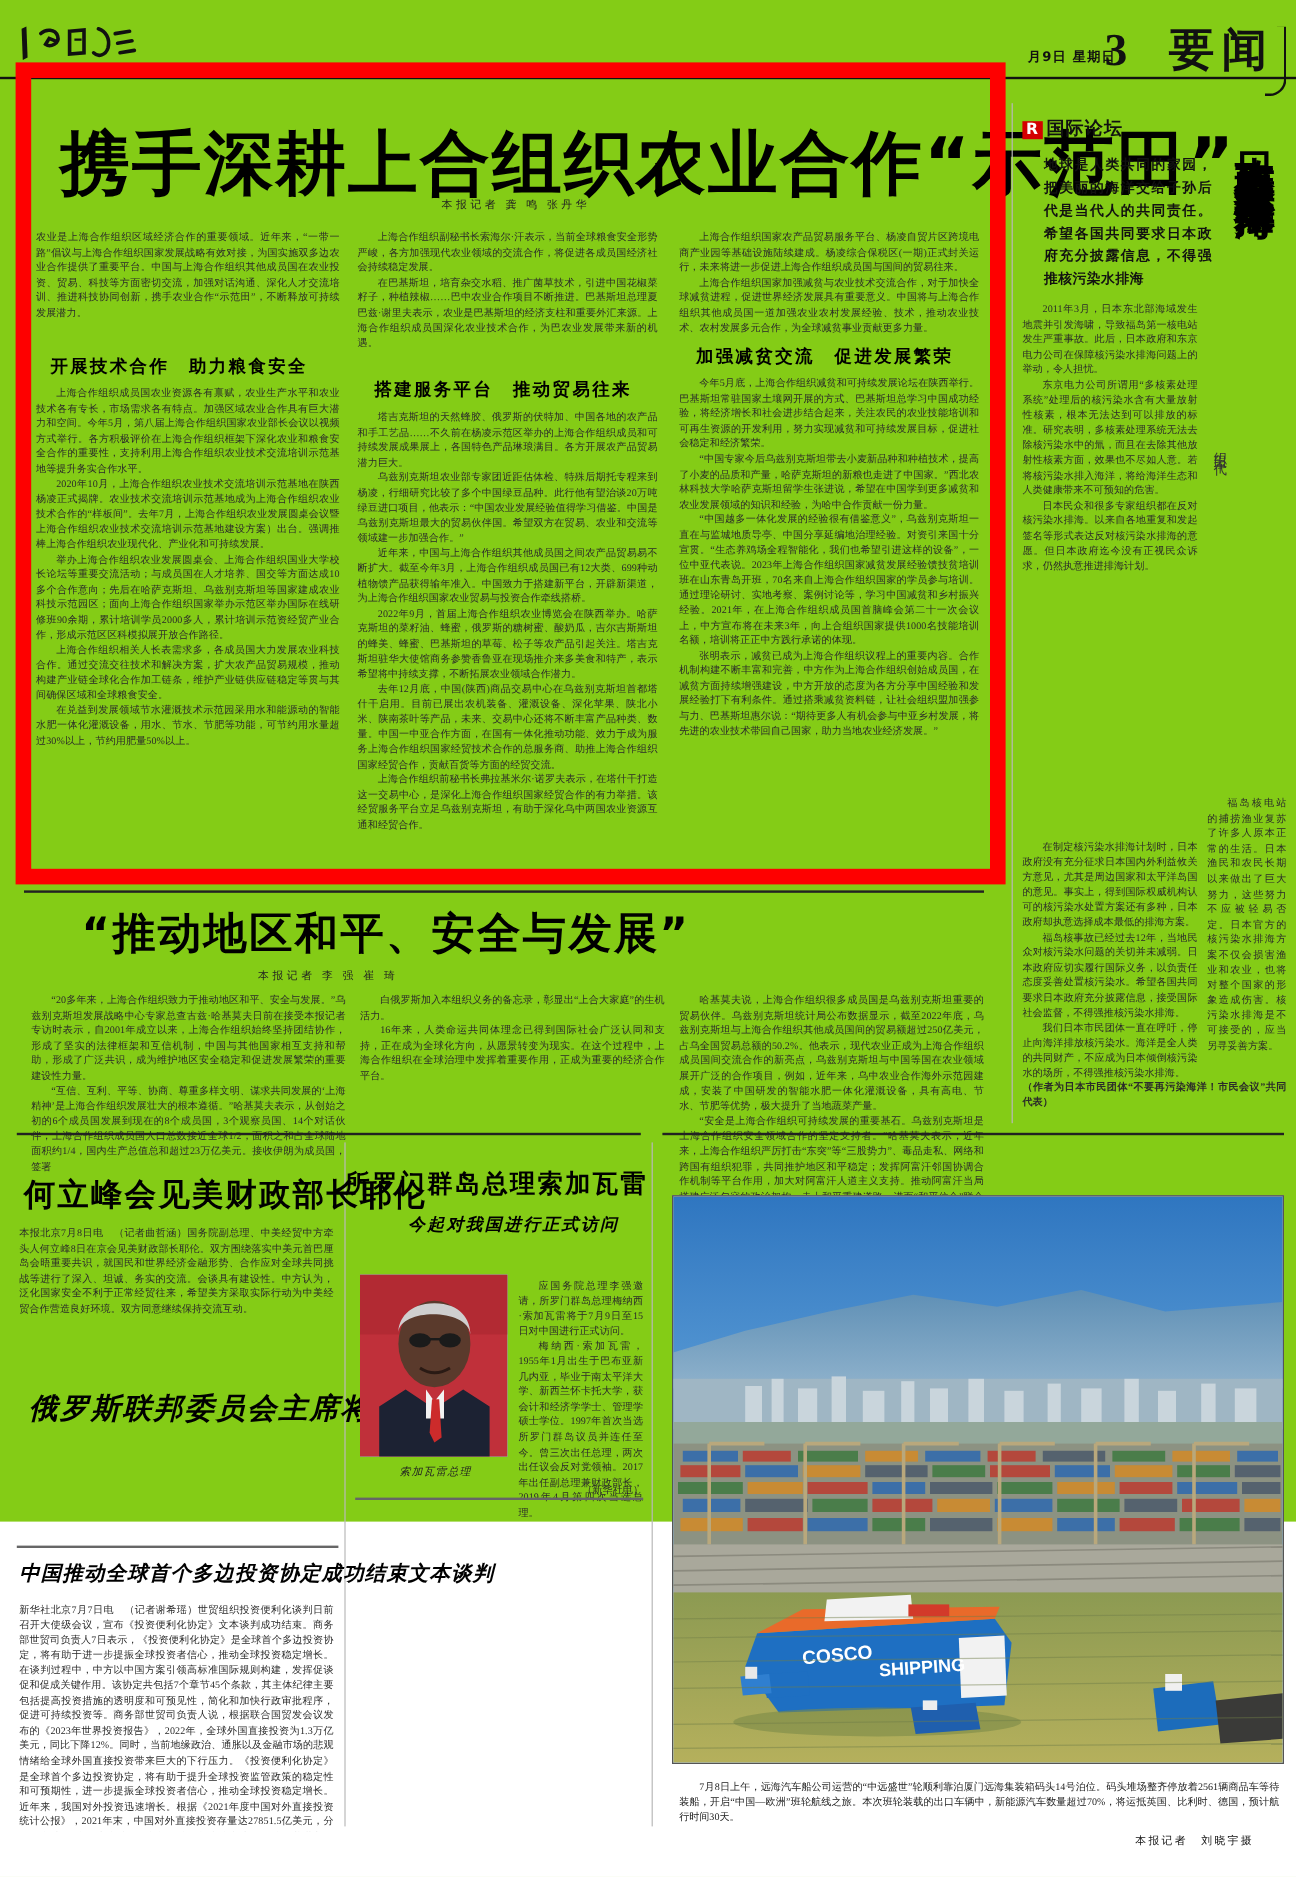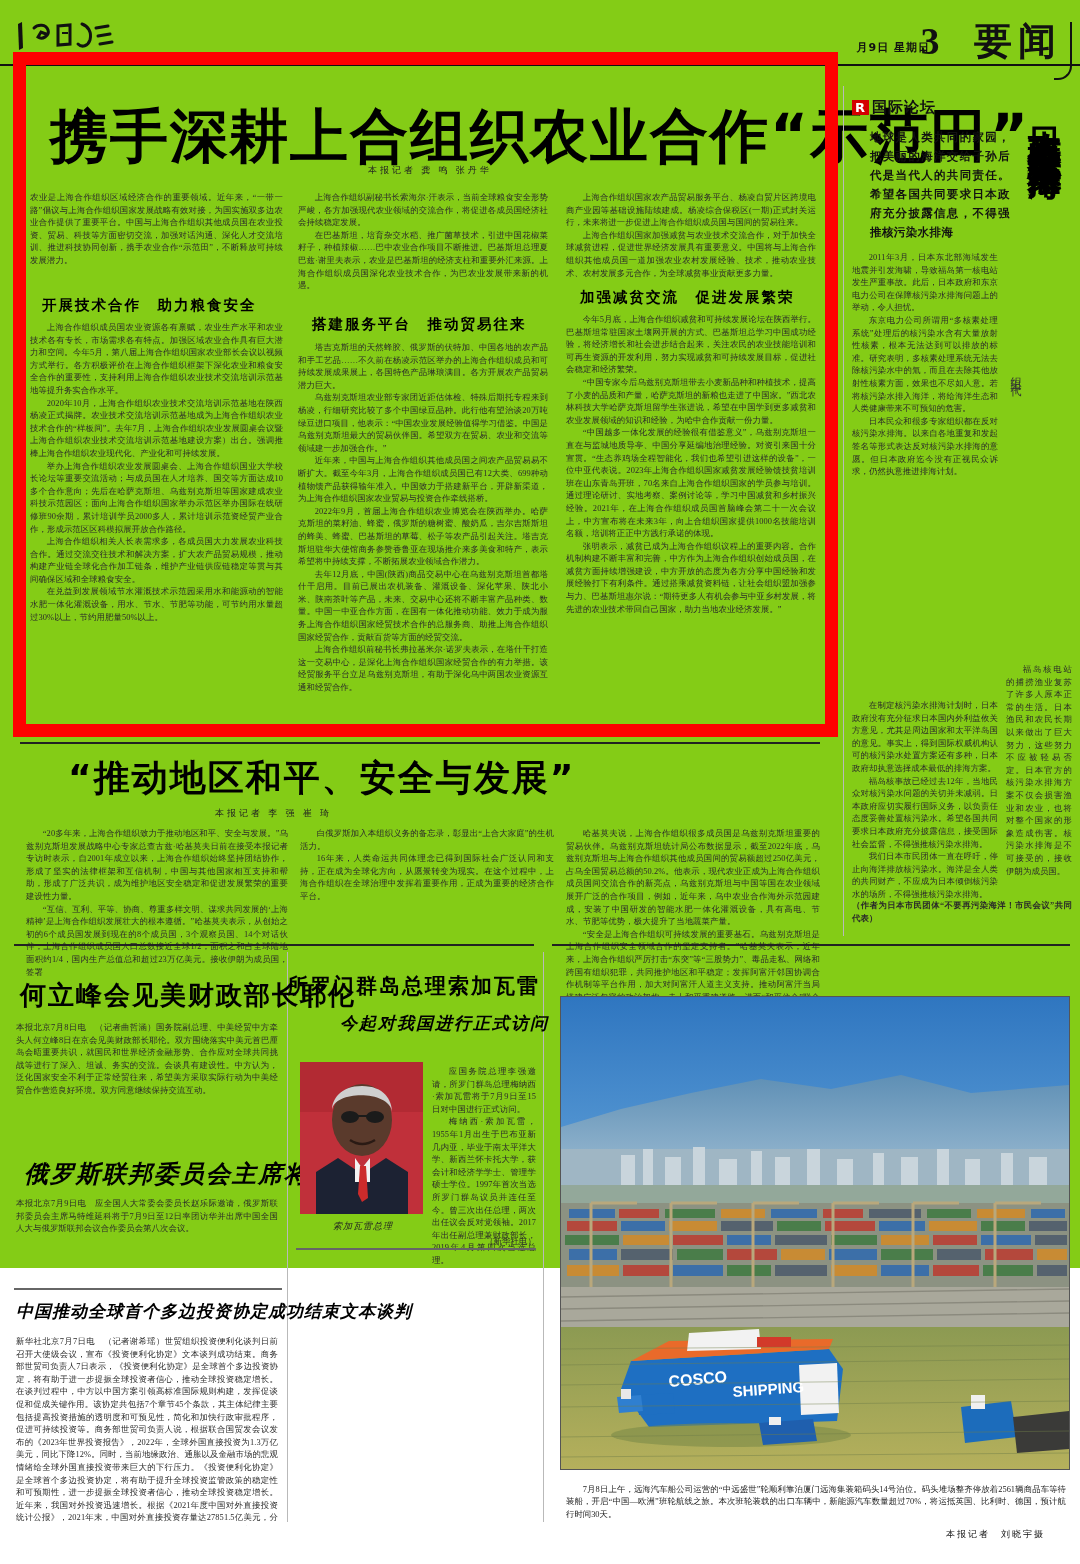--- a/index.html
+++ b/index.html
@@ -158,21 +158,21 @@
 
   <div class="v-head" style="left:1026px;top:100px;height:560px;">日本政府不应强推核污染水排海</div>
   <div class="v-author" style="left:1008px;top:368px;height:60px;">织田千代</div>
 
   <div class="tcol body-text" style="left:852px;top:252px;width:146px;height:680px;">
     <p>2011年3月，日本东北部海域发生地震并引发海啸，导致福岛第一核电站发生严重事故。此后，日本政府和东京电力公司在保障核污染水排海问题上的举动，令人担忧。</p>
     <p>东京电力公司所谓用“多核素处理系统”处理后的核污染水含有大量放射性核素，根本无法达到可以排放的标准。研究表明，多核素处理系统无法去除核污染水中的氚，而且在去除其他放射性核素方面，效果也不尽如人意。若将核污染水排入海洋，将给海洋生态和人类健康带来不可预知的危害。</p>
     <p>日本民众和很多专家组织都在反对核污染水排海。以来自各地重复和发起签名等形式表达反对核污染水排海的意愿。但日本政府迄今没有正视民众诉求，仍然执意推进排海计划。</p>
   </div>
   <div class="tcol body-text" style="left:1006px;top:664px;width:66px;height:270px;">
-    <p>福岛核电站的捕捞渔业复苏了许多人原本正常的生活。日本渔民和农民长期以来做出了巨大努力，这些努力不应被轻易否定。日本官方的核污染水排海方案不仅会损害渔业和农业，也将对整个国家的形象造成伤害。核污染水排海是不可接受的，接收伊朗为成员国。</p>
+    <p>福岛核电站的捕捞渔业复苏了许多人原本正常的生活。日本渔民和农民长期以来做出了巨大努力，这些努力不应被轻易否定。日本官方的核污染水排海方案不仅会损害渔业和农业，也将对整个国家的形象造成伤害。核污染水排海是不可接受的，应当另寻妥善方案。</p>
   </div>
   <div class="tcol body-text" style="left:852px;top:700px;width:146px;height:180px;">
     <p>在制定核污染水排海计划时，日本政府没有充分征求日本国内外利益攸关方意见，尤其是周边国家和太平洋岛国的意见。事实上，得到国际权威机构认可的核污染水处置方案还有多种，日本政府却执意选择成本最低的排海方案。</p>
     <p>福岛核事故已经过去12年，当地民众对核污染水问题的关切并未减弱。日本政府应切实履行国际义务，以负责任态度妥善处置核污染水。希望各国共同要求日本政府充分披露信息，接受国际社会监督，不得强推核污染水排海。</p>
     <p>我们日本市民团体一直在呼吁，停止向海洋排放核污染水。海洋是全人类的共同财产，不应成为日本倾倒核污染水的场所，不得强推核污染水排海。</p>
   </div>
   <div class="tcol body-text" style="left:852px;top:900px;width:220px;font-weight:bold;">（作者为日本市民团体“不要再污染海洋！市民会议”共同代表）</div>
 
   <div class="hrule thick" style="left:20px;top:742px;width:800px;"></div>
 
@@ -194,29 +194,28 @@
 
   <div class="hrule thick" style="left:14px;top:944px;width:520px;"></div>
   <div class="hrule thick" style="left:552px;top:944px;width:518px;"></div>
   <div class="colrule" style="left:287px;top:952px;height:570px;"></div>
   <div class="colrule" style="left:543px;top:952px;height:570px;"></div>
 
   <div class="h-main" style="left:20px;top:978px;font-size:26px;">何立峰会见美财政部长耶伦</div>
   <div class="tcol body-text" style="left:16px;top:1022px;width:262px;">本报北京7月8日电　（记者曲哲涵）国务院副总理、中美经贸中方牵头人何立峰8日在京会见美财政部长耶伦。双方围绕落实中美元首巴厘岛会晤重要共识，就国民和世界经济金融形势、合作应对全球共同挑战等进行了深入、坦诚、务实的交流。会谈具有建设性。中方认为，泛化国家安全不利于正常经贸往来，希望美方采取实际行动为中美经贸合作营造良好环境。双方同意继续保持交流互动。</div>
 
   <div class="cal-head" style="left:24px;top:1158px;font-size:24px;letter-spacing:2px;">俄罗斯联邦委员会主席将访华</div>
-  <div class="tcol body-text" style="left:16px;top:1198px;width:262px;">本报北京7月9日电　应全国人大常委会委员长赵乐际邀请，俄罗斯联邦委员会主席马特维延科将于7月9日至12日率团访华并出席中国全国人大与俄罗斯联邦会议合作委员会第八次会议。</div>
 
   <div class="hrule" style="left:14px;top:1288px;width:268px;background:#666;height:2px;"></div>
 
   <div class="cal-head" style="left:16px;top:1300px;font-size:17px;letter-spacing:1px;">中国推动全球首个多边投资协定成功结束文本谈判</div>
   <div class="tcol body-text" style="left:16px;top:1336px;width:262px;height:190px;overflow:hidden;">新华社北京7月7日电　（记者谢希瑶）世贸组织投资便利化谈判日前召开大使级会议，宣布《投资便利化协定》文本谈判成功结束。商务部世贸司负责人7日表示，《投资便利化协定》是全球首个多边投资协定，将有助于进一步提振全球投资者信心，推动全球投资稳定增长。在谈判过程中，中方以中国方案引领高标准国际规则构建，发挥促谈促和促成关键作用。该协定共包括7个章节45个条款，其主体纪律主要包括提高投资措施的透明度和可预见性，简化和加快行政审批程序，促进可持续投资等。商务部世贸司负责人说，根据联合国贸发会议发布的《2023年世界投资报告》，2022年，全球外国直接投资为1.3万亿美元，同比下降12%。同时，当前地缘政治、通胀以及金融市场的悲观情绪给全球外国直接投资带来巨大的下行压力。《投资便利化协定》是全球首个多边投资协定，将有助于提升全球投资监管政策的稳定性和可预期性，进一步提振全球投资者信心，推动全球投资稳定增长。近年来，我国对外投资迅速增长。根据《2021年度中国对外直接投资统计公报》，2021年末，中国对外直接投资存量达27851.5亿美元，分布在全球160个国家和地区。投资便利化谈判参与方最终将覆盖世贸组织三分之二以上成员。</div>
 
   <div class="h-main" style="left:287px;top:972px;font-size:21px;">所罗门群岛总理索加瓦雷</div>
-  <div class="cal-head" style="left:340px;top:1012px;font-size:17px;letter-spacing:2px;">今起对我国进行正式访问</div>
+  <div class="cal-head" style="left:340px;top:1012px;font-size:14px;letter-spacing:2px;">今起对我国进行正式访问</div>
 
   <div class="photo" style="left:300px;top:1062px;width:123px;height:152px;">
     <svg width="123" height="152" viewBox="0 0 123 152">
       <rect width="123" height="152" fill="#c0303a"></rect>
       <rect y="0" width="123" height="50" fill="#b22a33"></rect>
       <ellipse cx="62" cy="58" rx="30" ry="36" fill="#5a3a2c"></ellipse>
       <path d="M32 48 C34 28,90 28,92 50 C92 38,84 24,62 24 C40 24,32 38,32 48Z" fill="#cfcfcf"></path>
       <ellipse cx="50" cy="55" rx="9" ry="6" fill="#1b1b1b"></ellipse>
       <ellipse cx="75" cy="55" rx="9" ry="6" fill="#1b1b1b"></ellipse>
       <rect x="58" y="53" width="9" height="2" fill="#1b1b1b"></rect>

